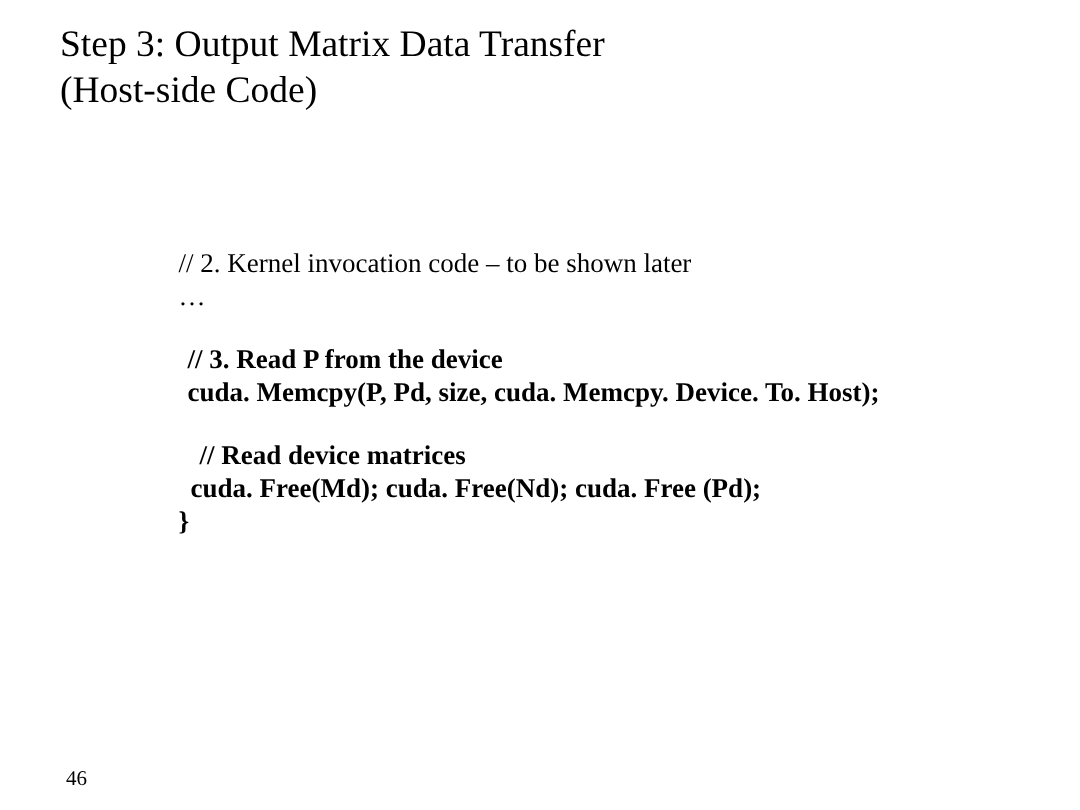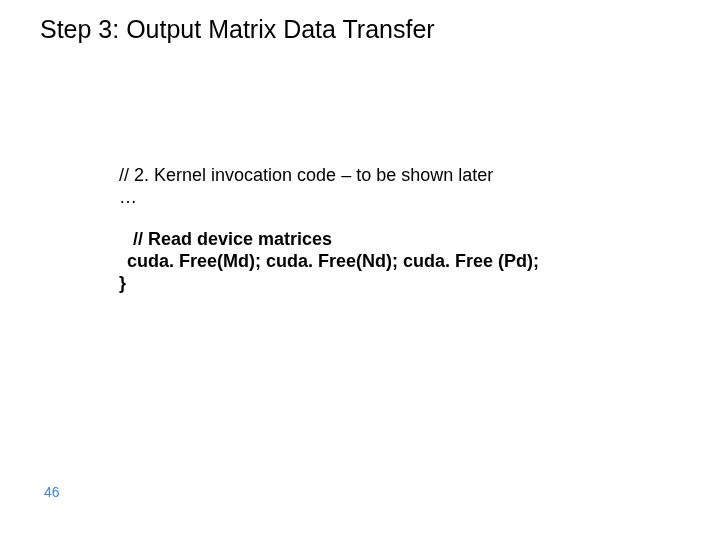--- a/index.html
+++ b/index.html
@@ -10,20 +10,21 @@
     background: #ffffff;
     font-family: Arial, Helvetica, sans-serif;
     color: #000000;
     overflow: hidden;
   }
   .slide {
     position: relative;
     width: 636px;
     height: 540px;
     box-sizing: border-box;
+    font-family: Liberation Serif, serif;
   }
   .title {
     position: absolute;
     left: 40px;
     top: 14px;
     width: 600px;
     font-size: 25px;
     line-height: 1.25;
     color: #000000;
     font-weight: 400;
@@ -41,41 +42,46 @@
     margin-bottom: 20px;
     margin-left: 41px;
   }
   .pad6  { padding-left: 6px; }
   .pad8  { padding-left: 8px; }
   .pad14 { padding-left: 14px; }
   .bold { font-weight: 700; }
   .page-number {
     position: absolute;
     left: 44px;
-    bottom: 40px;
+    bottom: 12px;
     font-size: 14px;
-    color: #3b82f6;
+    color: #000000;
   }
 </style>
 </head>
 <body>
 
 <div class="slide">
 
   <div class="title">
     <div>Step 3: Output Matrix Data Transfer</div>
+    <div>(Host-side Code)</div>
   </div>
 
   <div class="body">
 
     <div class="block">
       <div>// 2. Kernel invocation code – to be shown later</div>
       <div>…</div>
     </div>
 
+    <div class="block bold pad6">
+      <div>// 3. Read P from the device</div>
+      <div>cuda. Memcpy(P, Pd, size, cuda. Memcpy. Device. To. Host);</div>
+    </div>
 
     <div class="block bold">
       <div class="pad14"> // Read device matrices</div>
       <div class="pad8">cuda. Free(Md); cuda. Free(Nd); cuda. Free (Pd);</div>
       <div>}</div>
     </div>
 
   </div>
 
   <div class="page-number">46</div>

